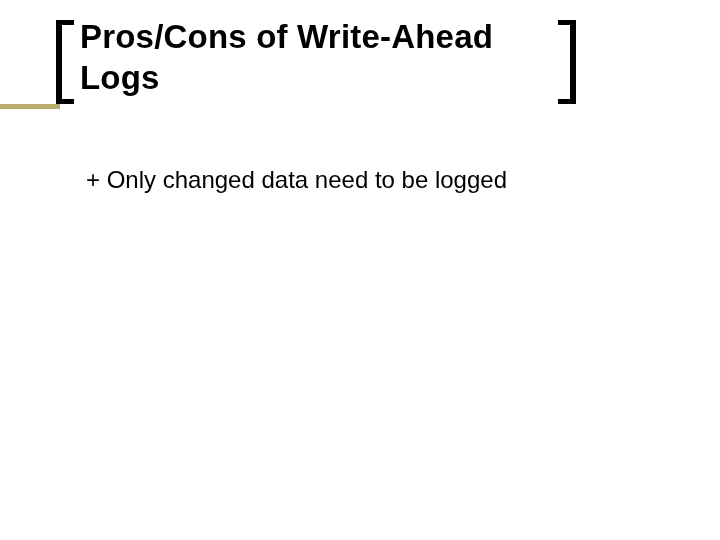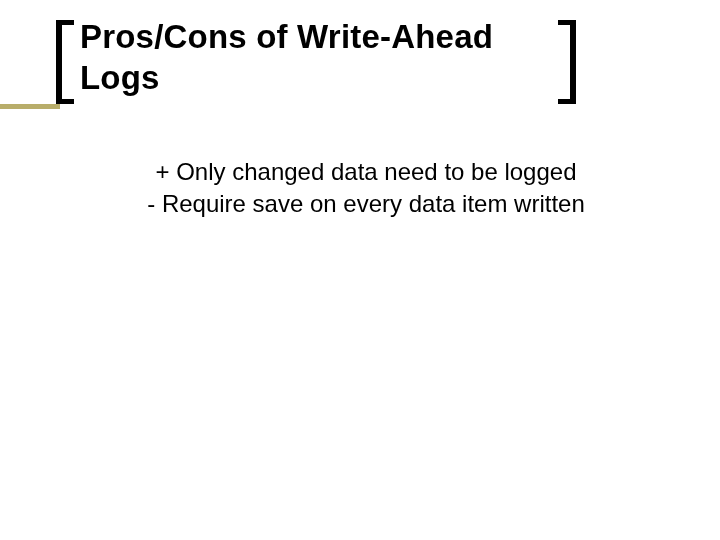--- a/index.html
+++ b/index.html
@@ -71,22 +71,21 @@
   }
   .body {
     position: absolute;
     left: 86px;
     top: 156px;
     width: 560px;
     font-size: 24px;
     line-height: 1.35;
   }
   .body .item {
-    margin: 0 0;
-    text-align: center;
+    margin: 8px 0;
   }
 </style>
 </head>
 <body>
 
 <div class="slide">
 
   <div class="accent-line"></div>
 
   <div class="title-wrap">
@@ -98,16 +97,15 @@
     <div class="title">Pros/Cons of Write-Ahead Logs</div>
     <div class="bracket right">
       <div class="bar-v"></div>
       <div class="bar-h top"></div>
       <div class="bar-h bot"></div>
     </div>
   </div>
 
   <div class="body">
     <div class="item">+ Only changed data need to be logged</div>
-    <div class="item">- Require save on every data item written</div>
   </div>
 
 </div>
 
 </body></html>

